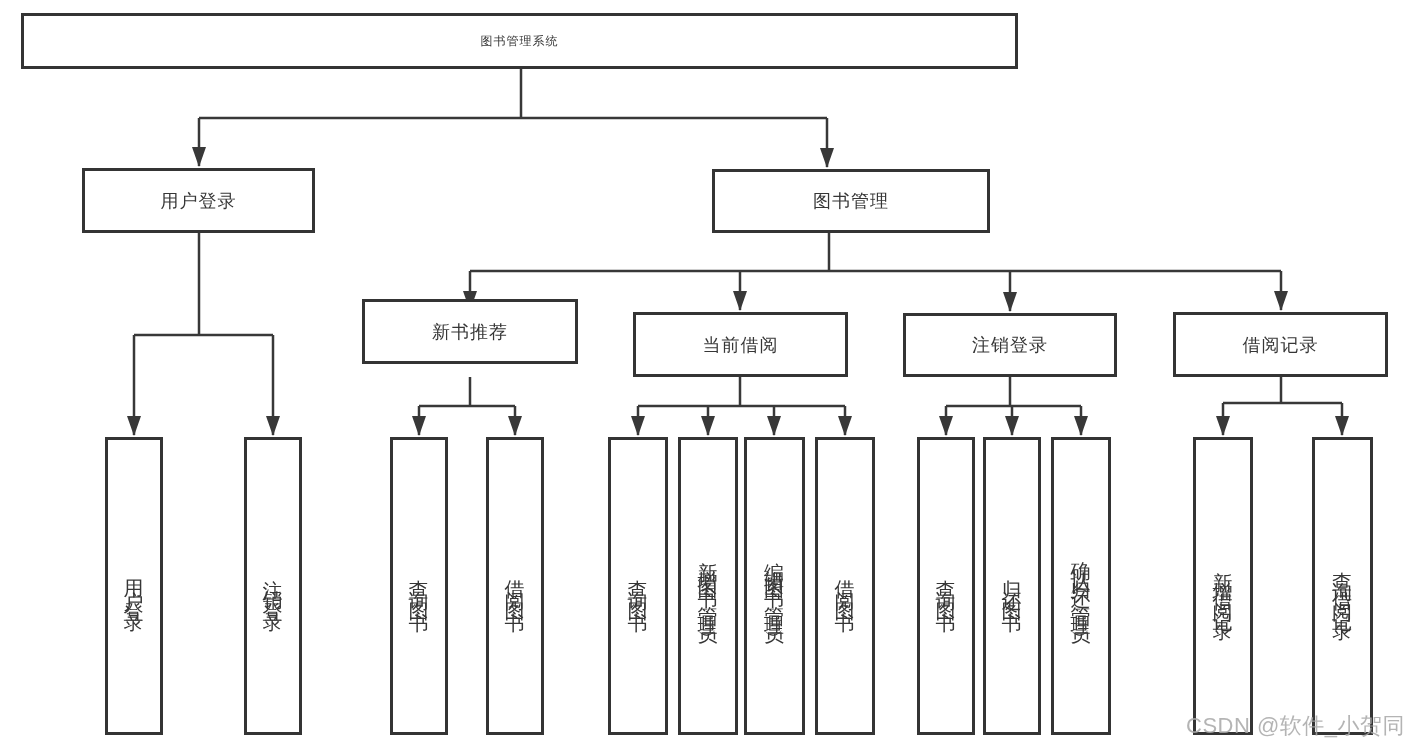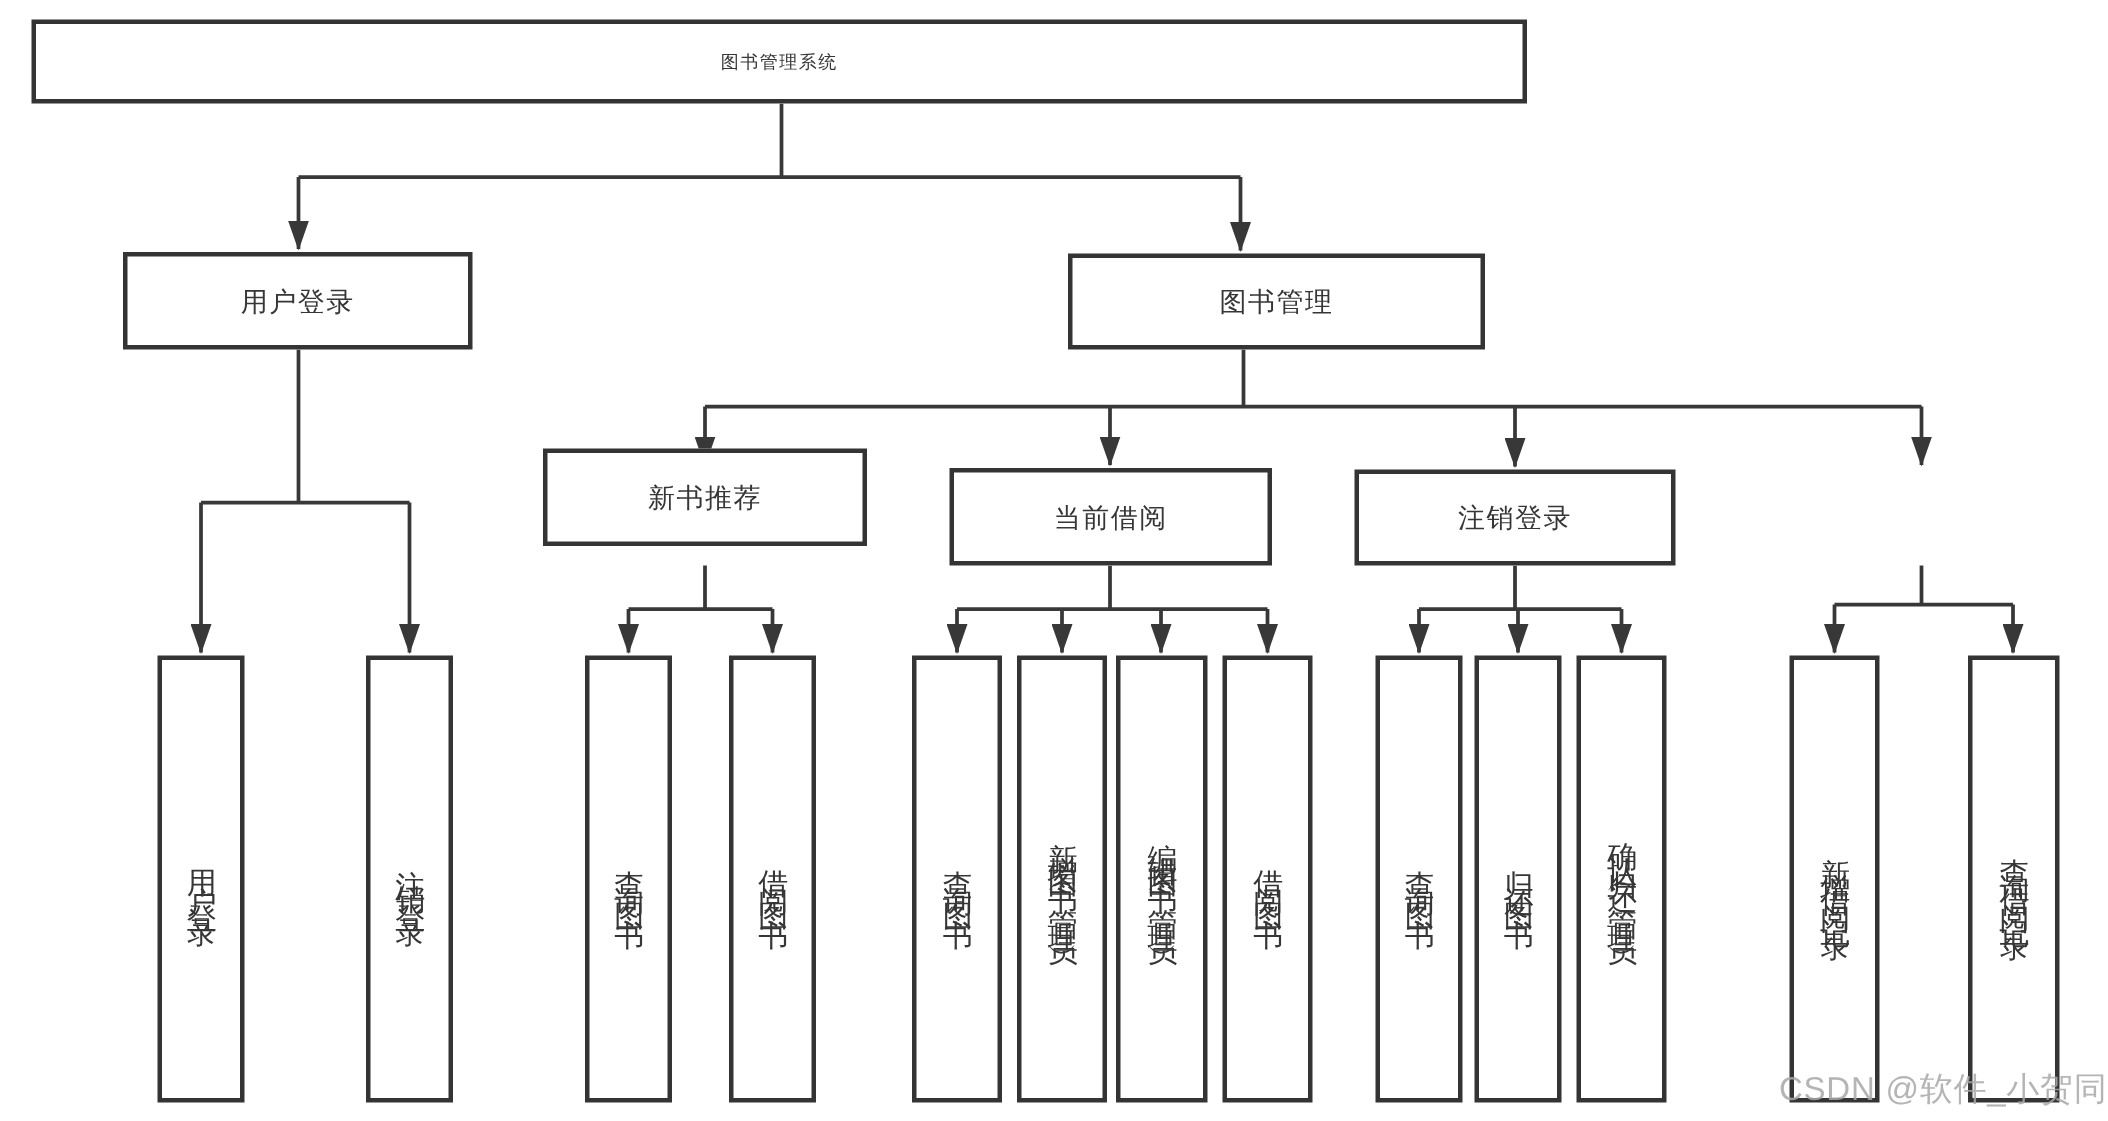--- a/index.html
+++ b/index.html
@@ -105,20 +105,21 @@
   </svg>
 
   <div class="node root" style="left:21px;top:13px;width:997px;height:56px;">图书管理系统</div>
 
   <div class="node" style="left:82px;top:168px;width:233px;height:65px;">用户登录</div>
   <div class="node" style="left:712px;top:169px;width:278px;height:64px;">图书管理</div>
 
   <div class="node" style="left:362px;top:299px;width:216px;height:65px;">新书推荐</div>
   <div class="node" style="left:633px;top:312px;width:215px;height:65px;">当前借阅</div>
   <div class="node" style="left:903px;top:313px;width:214px;height:64px;">注销登录</div>
+  <div class="node" style="left:1173px;top:312px;width:215px;height:65px;">借阅记录</div>
 
   <div class="leaf" style="left:105px;width:58px;">用户登录</div>
   <div class="leaf" style="left:244px;width:58px;">注销登录</div>
 
   <div class="leaf" style="left:390px;width:58px;">查询图书</div>
   <div class="leaf" style="left:486px;width:58px;">借阅图书</div>
 
   <div class="leaf" style="left:608px;width:60px;">查询图书</div>
   <div class="leaf" style="left:678px;width:60px;letter-spacing:9px;">新增图书（管理员）</div>
   <div class="leaf" style="left:744px;width:61px;letter-spacing:9px;">编辑图书（管理员）</div>

